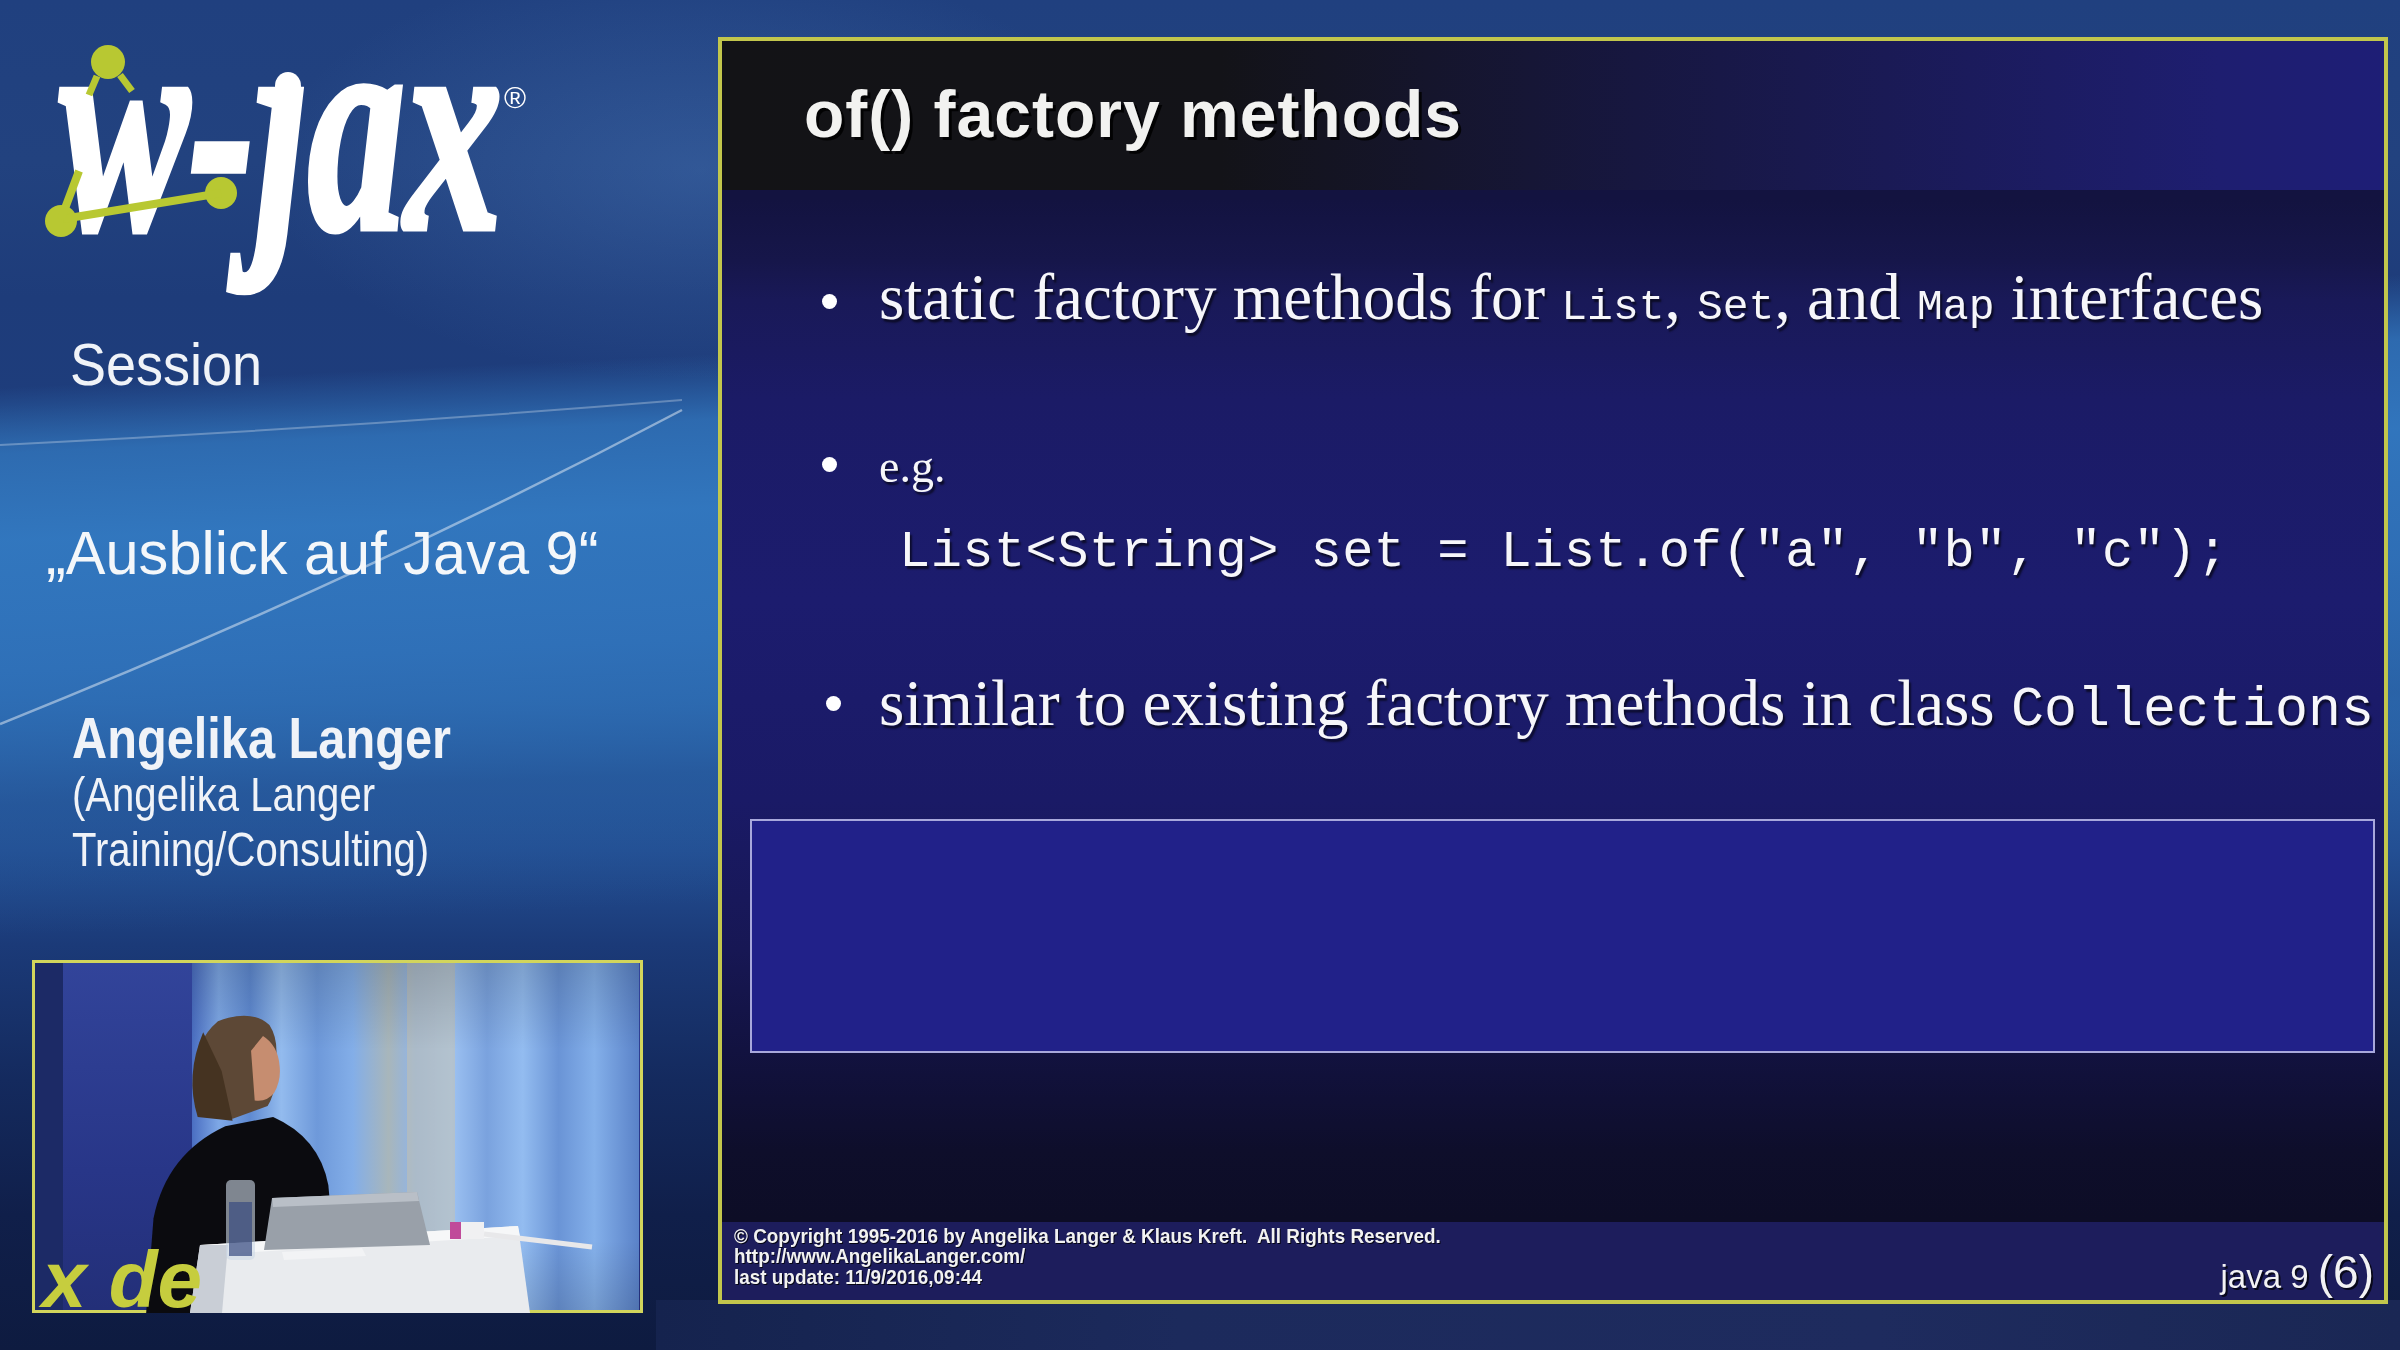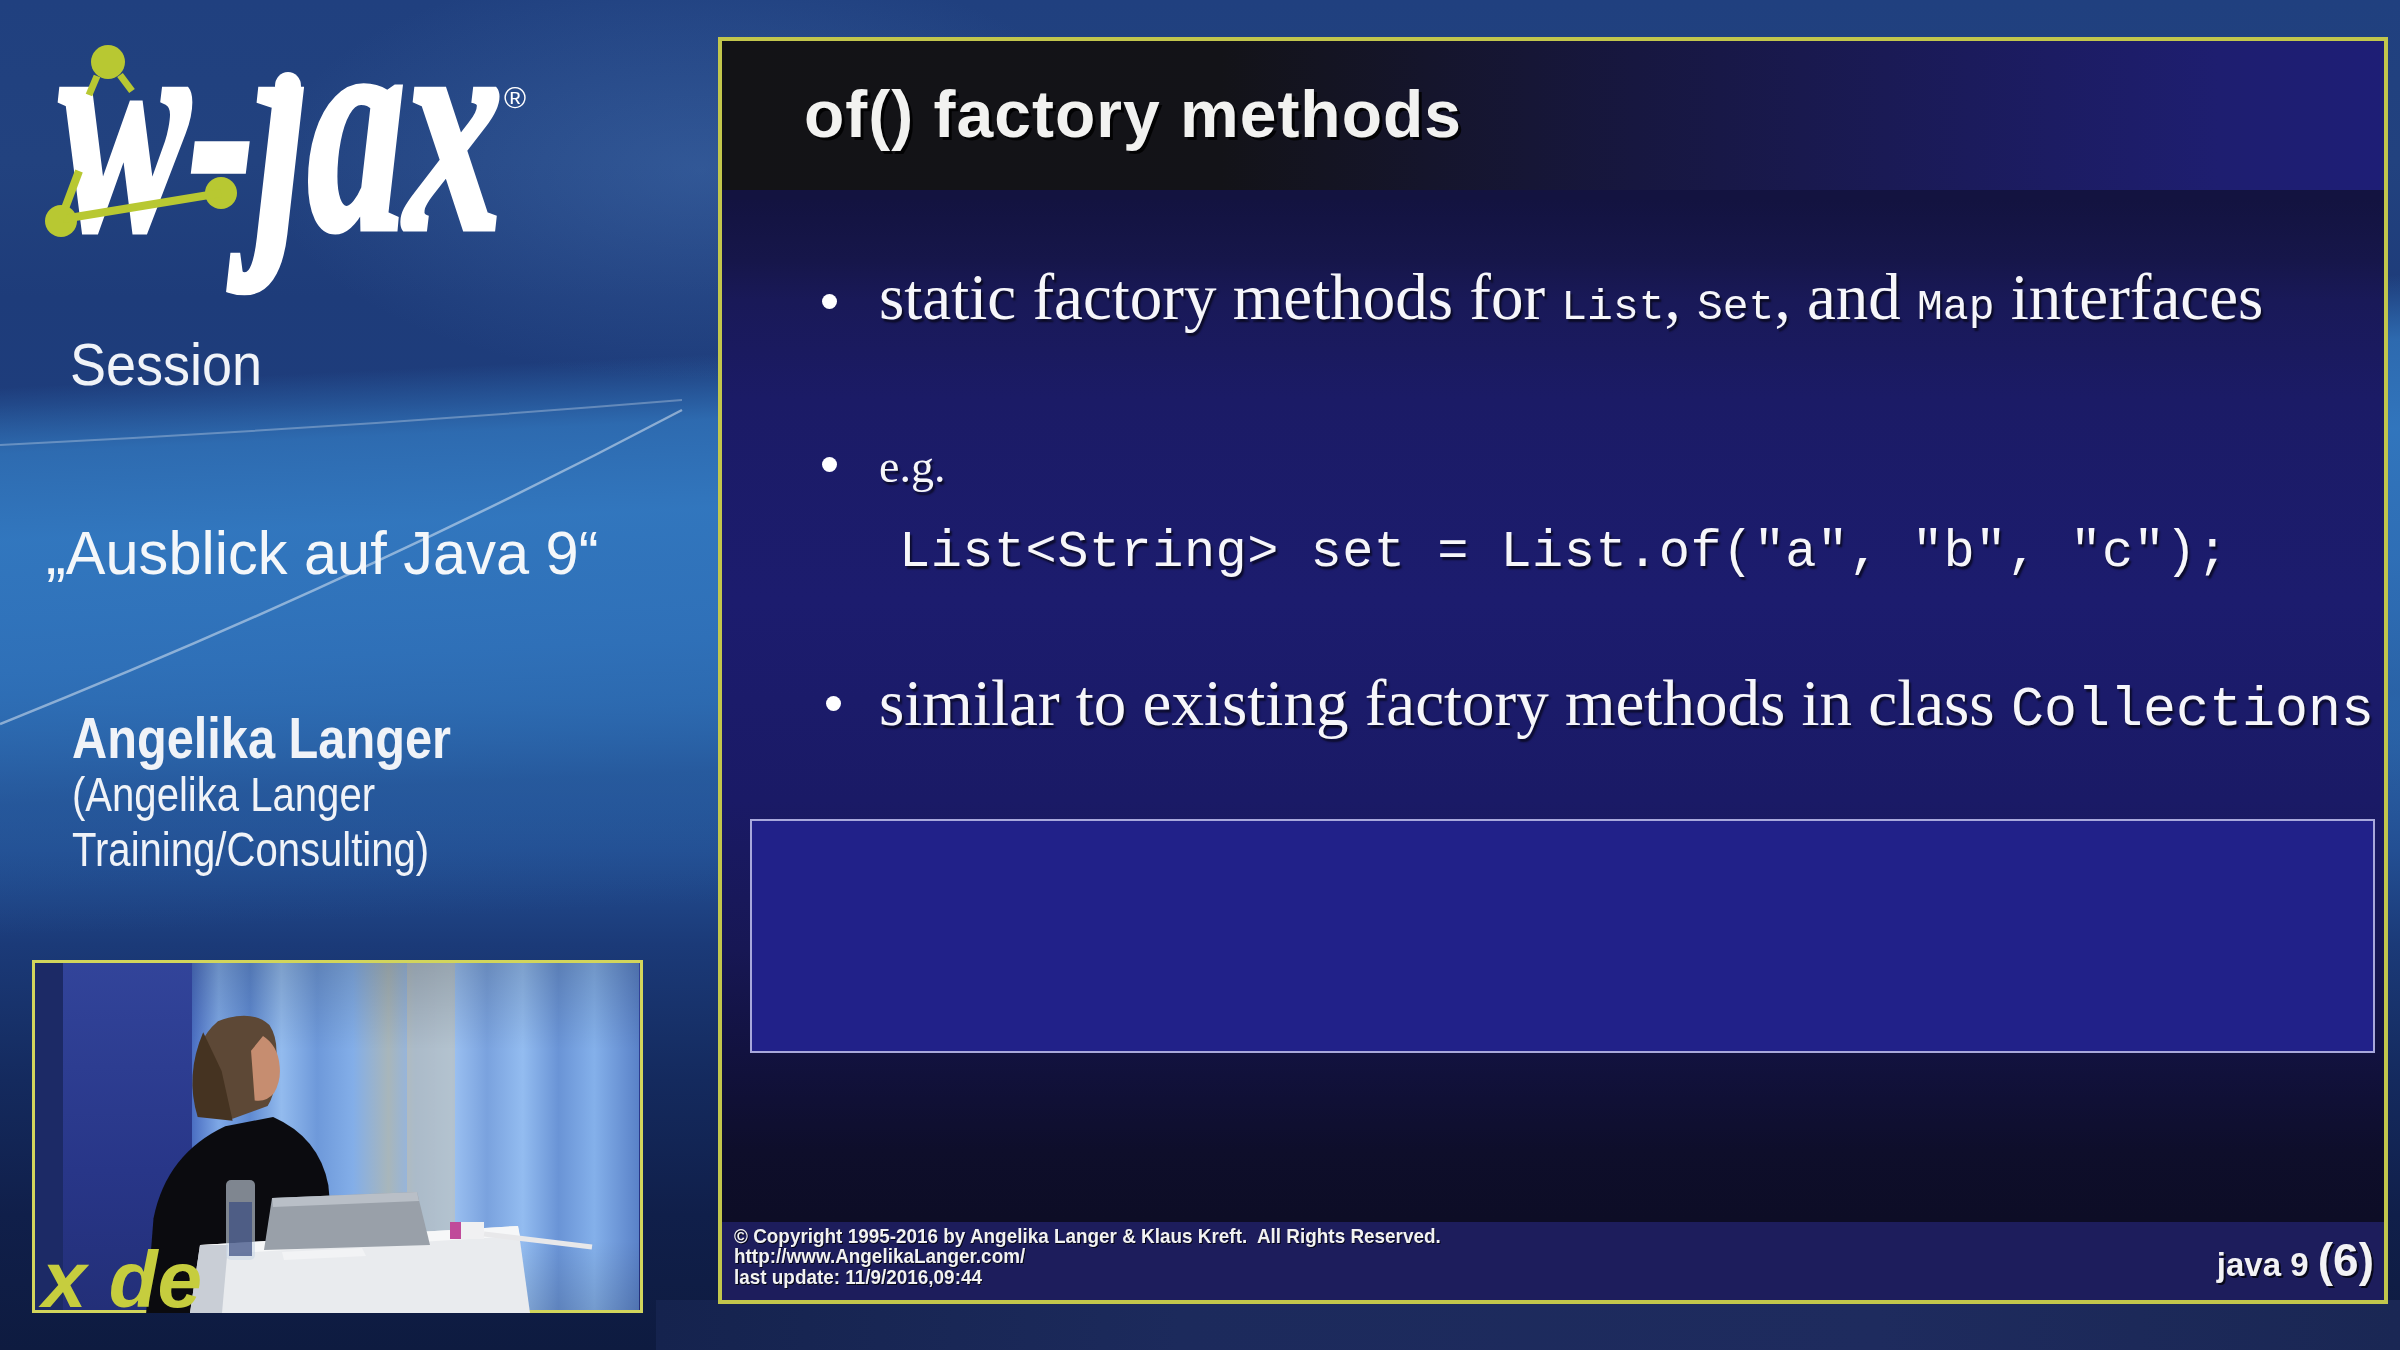--- a/index.html
+++ b/index.html
@@ -113,14 +113,14 @@
   <div class="abs" style="left:157px;top:393px;font-family:'Liberation Serif',serif;font-size:46px;line-height:65px;color:#f6f6fa;text-shadow:2px 3px 2px rgba(0,0,0,0.6);">e.g.</div>
   <div class="abs" style="left:177px;top:483px;letter-spacing:0.45px;font-family:'Liberation Mono',monospace;font-size:52px;line-height:58px;color:#f6f6fa;white-space:nowrap;text-shadow:2px 3px 2px rgba(0,0,0,0.6);">List&lt;String&gt; set = List.of("a", "b", "c");</div>
 
   <div class="abs" style="left:104px;top:655px;width:15px;height:15px;border-radius:50%;background:#fff;"></div>
   <div class="abs" style="left:157px;top:630px;font-family:'Liberation Serif',serif;font-size:65px;line-height:65px;color:#f6f6fa;white-space:nowrap;text-shadow:2px 3px 2px rgba(0,0,0,0.6);">similar to existing factory methods in class <span style="font-family:'Liberation Mono',monospace;font-size:55px;">Collections</span></div>
 
   <div class="abs" style="left:28px;top:778px;width:1621px;height:230px;border:2px solid #a8a8dc;background:#212189;"></div>
 
   <div class="abs" style="left:12px;top:1185px;font-size:21px;font-weight:bold;line-height:20.4px;color:#f2f2f2;text-shadow:1px 1px 0 rgba(0,0,0,0.8);transform:scaleX(0.90);transform-origin:0 0;">© Copyright 1995-2016 by Angelika Langer &amp; Klaus Kreft.&nbsp; All Rights Reserved.<br>http://www.AngelikaLanger.com/<br>last update: 11/9/2016,09:44</div>
 
-  <div class="abs" style="right:10px;top:1191px;font-size:33px;line-height:56px;font-weight:bold;color:#f2f2f4;white-space:nowrap;text-shadow:2px 2px 0 rgba(0,0,0,0.7);">java 9 <span style="font-size:46px;">(6)</span></div>
+  <div class="abs" style="right:10px;top:1191px;font-size:33px;line-height:80px;font-weight:normal;color:#f2f2f4;white-space:nowrap;text-shadow:2px 2px 0 rgba(0,0,0,0.7);">java 9 <span style="font-size:46px;">(6)</span></div>
 </div>
 
 </body></html>

